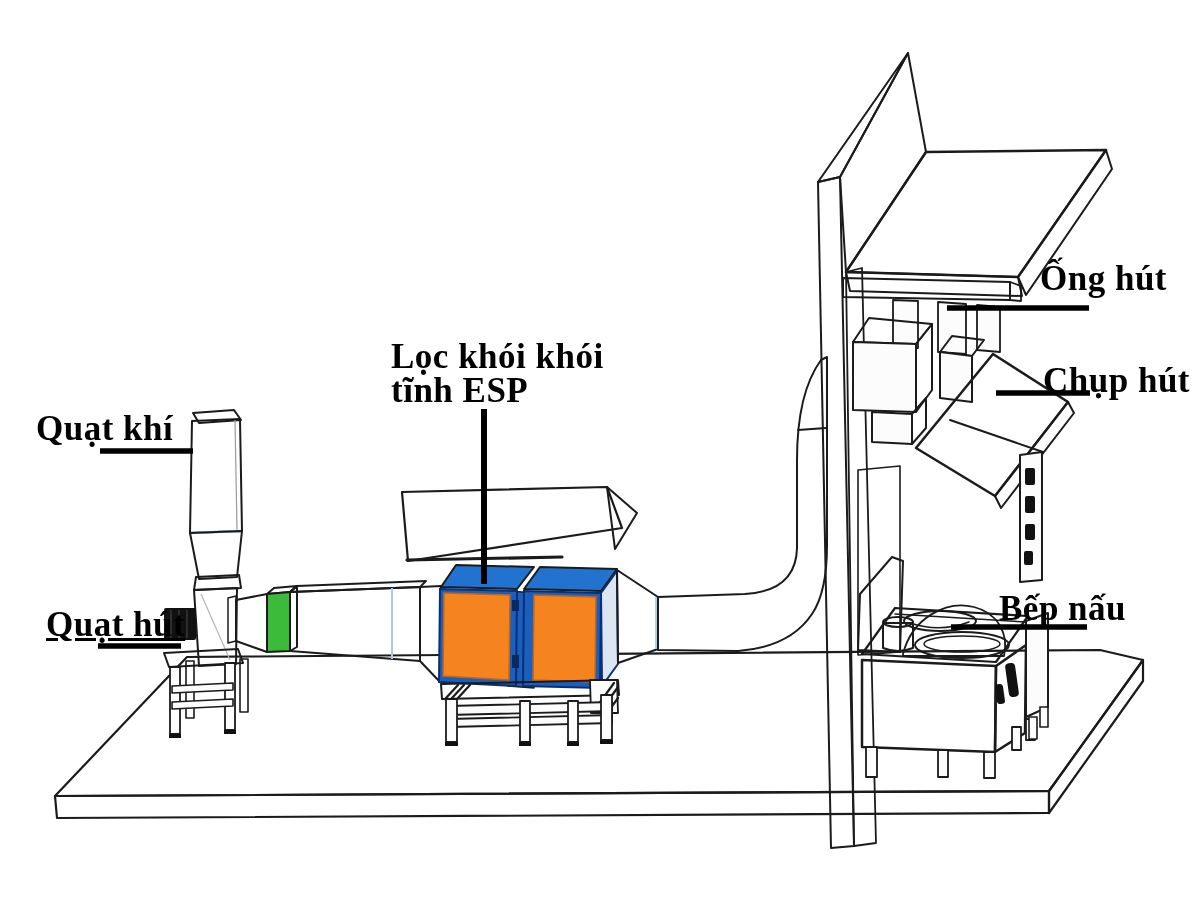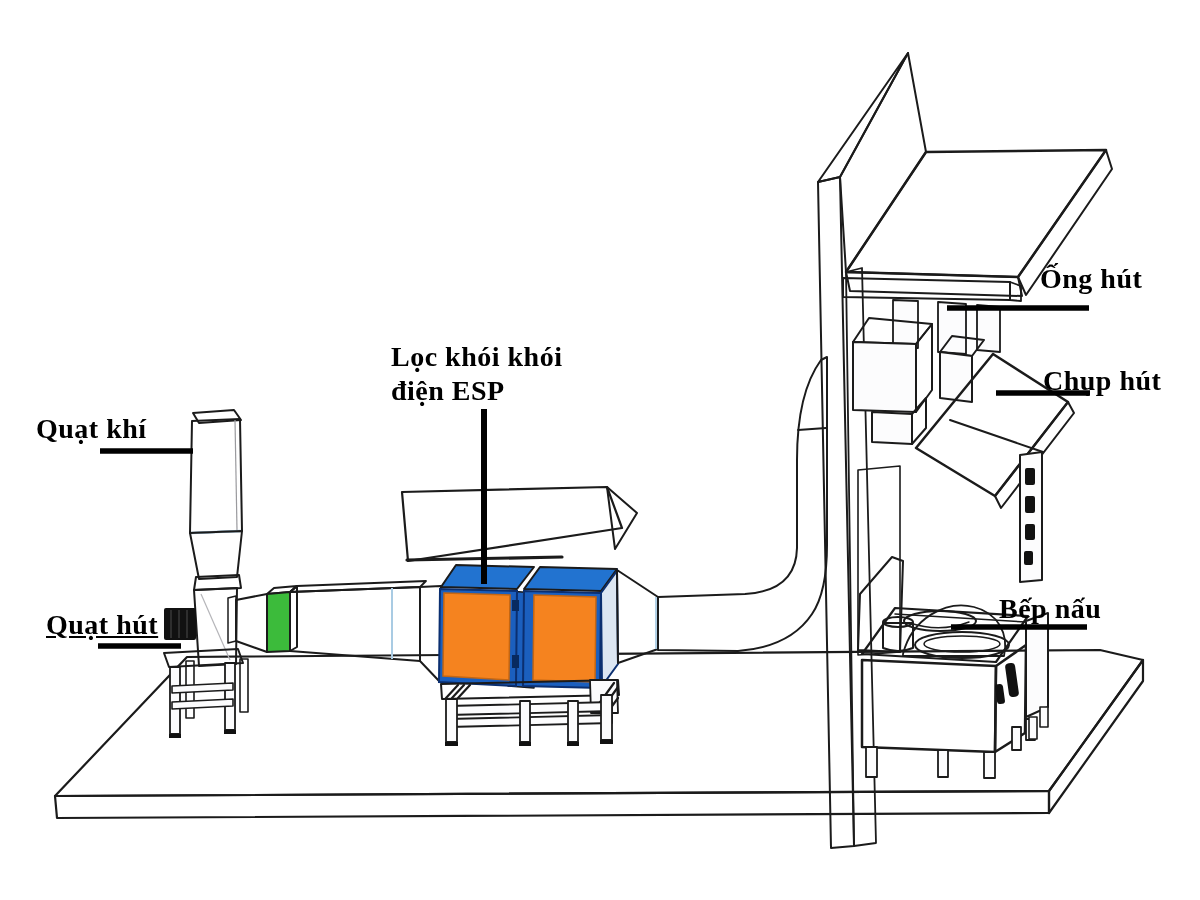--- a/index.html
+++ b/index.html
@@ -1,21 +1,21 @@
 <!DOCTYPE html>
 <html style="--page-bg: #ffffff; --outline: #1b1b1b; --floor: #e4e4e6; --wall: #e2e2e5; --esp-orange: #f5831f; --esp-blue: #2273d0; --esp-blue-dark: #1b5fbe; --duct-green: #3cbb3b; --seam-blue: #a9cbe3; --motor-black: #111111; --label-text: #000000;"><head>
 <meta charset="utf-8">
 <style>
   html,body{margin:0;padding:0;background:#ffffff;}
   #stage{position:relative;width:1200px;height:900px;background:var(--page-bg,#fff);overflow:hidden;
          font-family:"Liberation Serif",serif;}
   svg{position:absolute;left:0;top:0;}
   .ln{stroke:var(--outline,#1b1b1b);stroke-linejoin:round;stroke-linecap:round;fill:none;}
   .w{fill:#fcfcfd;}
-  .lbl{position:absolute;font-weight:bold;color:var(--label-text,#000);font-size:28px;
+  .lbl{position:absolute;font-weight:bold;color:var(--label-text,#000);font-size:35px;
        white-space:nowrap;letter-spacing:.5px;line-height:34px;}
   .orange{fill:var(--esp-orange,#f5831f);}
   .btop{fill:var(--esp-blue,#2273d0);}
   .bfrm{fill:var(--esp-blue-dark,#1b5fbe);}
   .green{fill:var(--duct-green,#3cbb3b);}
   .seam{stroke:var(--seam-blue,#a9cbe3);}
   .leader{stroke:#000;}
 </style>
 </head>
 <body>
@@ -184,18 +184,18 @@
     <line class="leader" x1="947" y1="308" x2="1089" y2="308" stroke-width="5.5"></line>
     <line class="leader" x1="996" y1="393" x2="1090" y2="393" stroke-width="5.5"></line>
     <line class="leader" x1="951" y1="627" x2="1087" y2="627" stroke-width="5.5"></line>
   </g>
 </svg>
 
   <div class="lbl" style="left:36px;top:412px;">Quạt khí</div>
   <div class="lbl" style="left:46px;top:608px;text-decoration:underline;">Quạt hút</div>
   <div class="lbl" style="left:391px;top:340px;">
     <div>Lọc khói khói</div>
-    <div>điện ESP</div>
+    <div>tĩnh ESP</div>
   </div>
   <div class="lbl" style="left:1040px;top:262px;">Ống hút</div>
   <div class="lbl" style="left:1043px;top:364px;">Chụp hút</div>
   <div class="lbl" style="left:999px;top:592px;">Bếp nấu</div>
 </div>
 
 </body></html>

